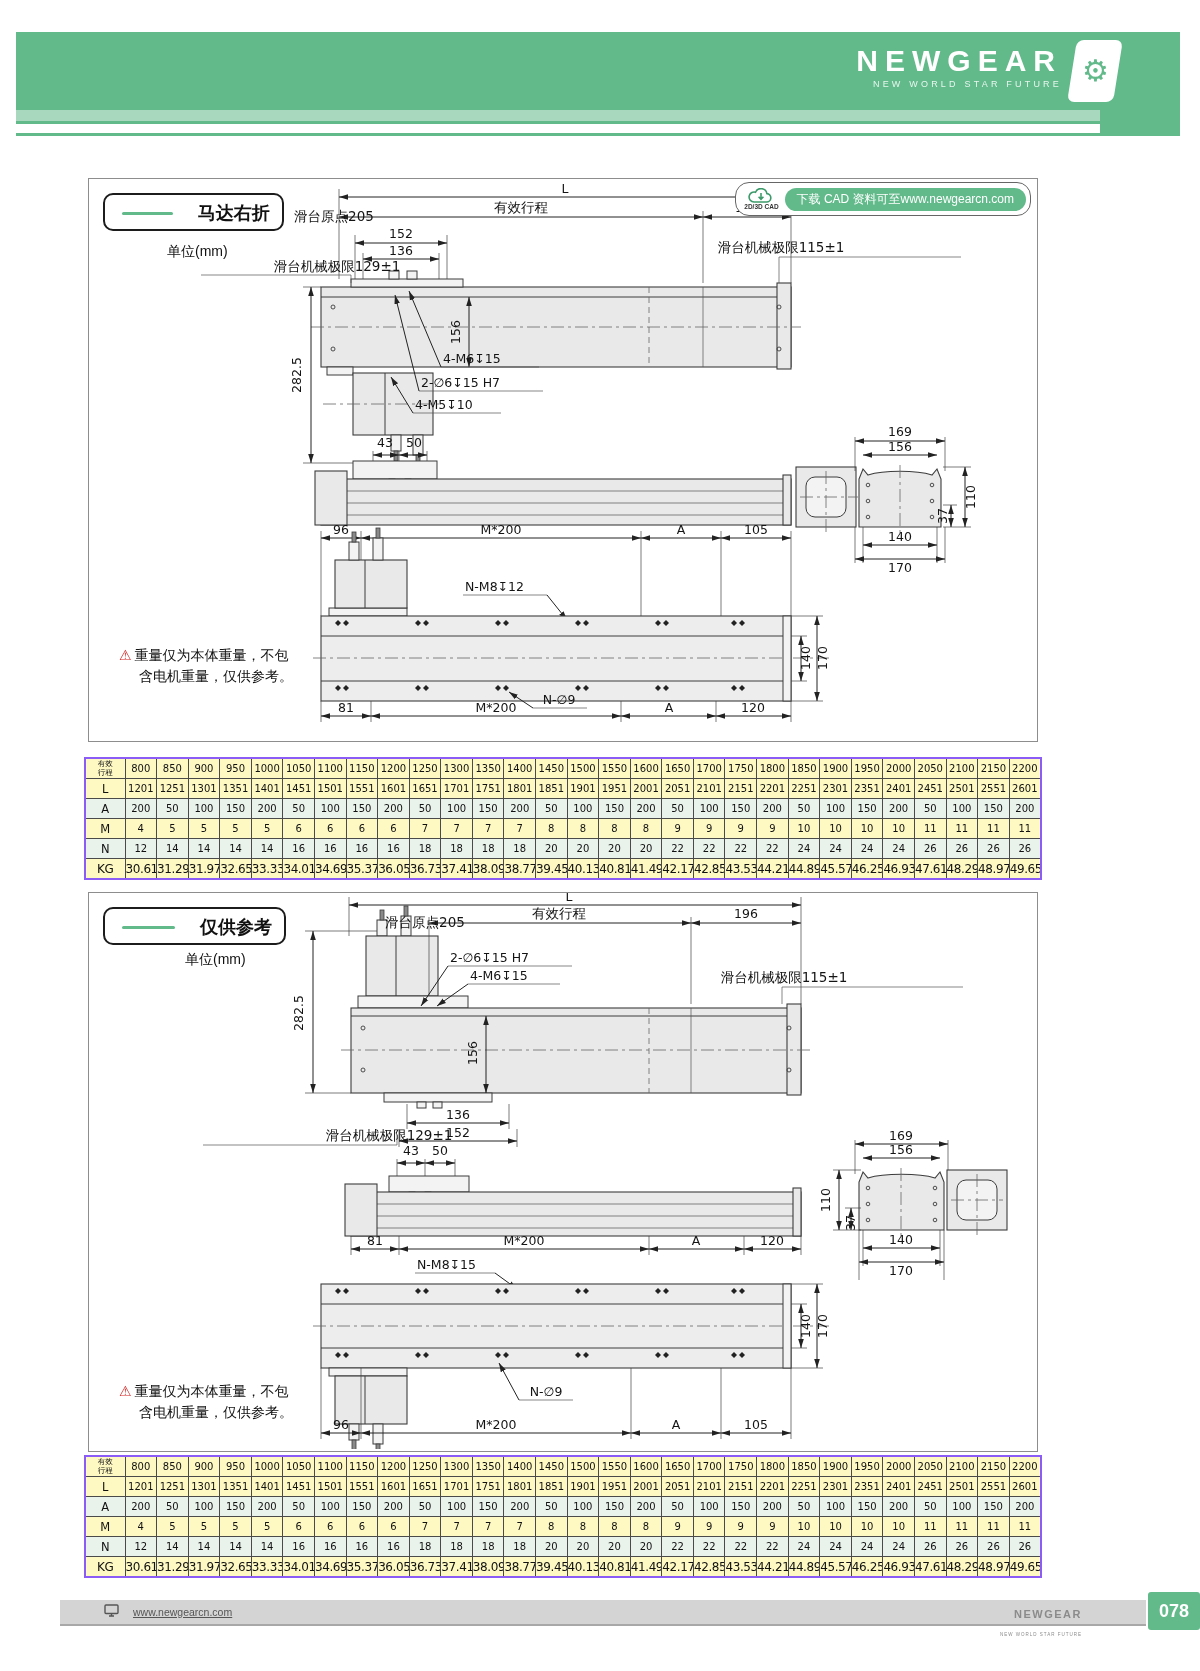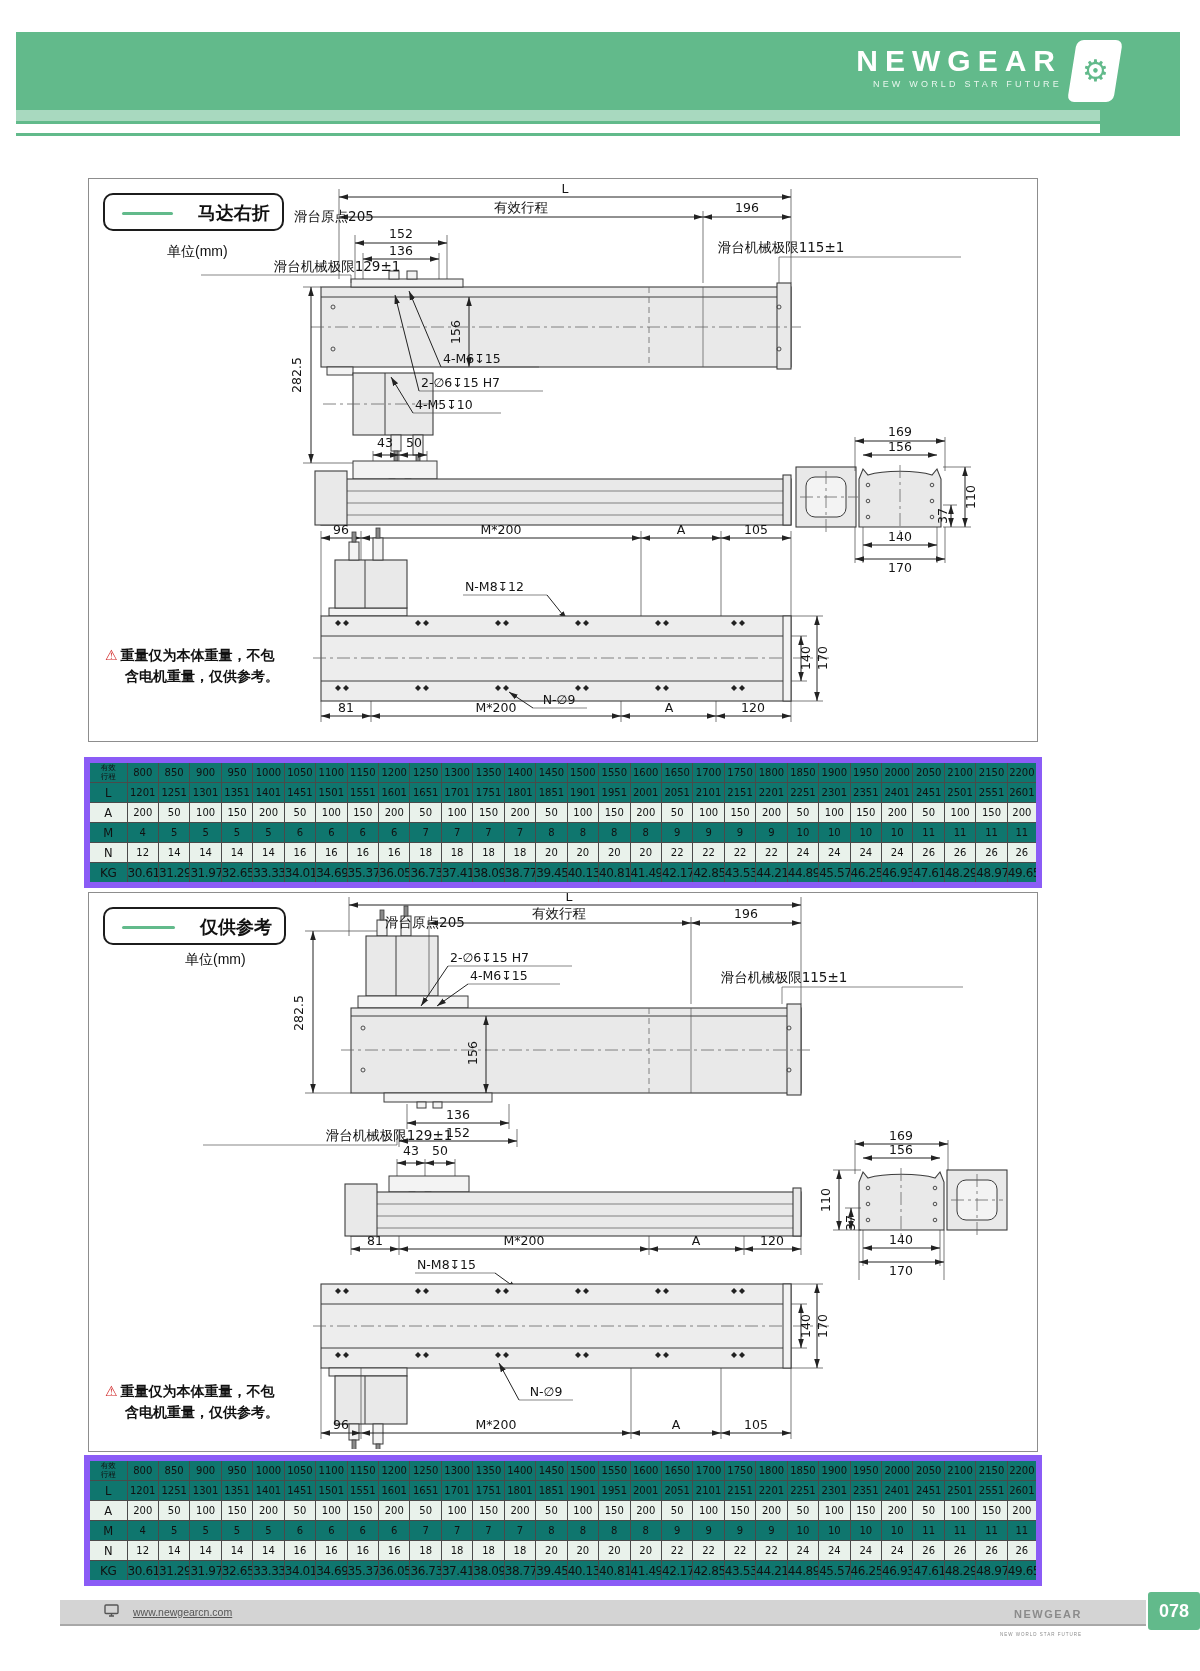--- a/index.html
+++ b/index.html
@@ -21,41 +21,41 @@
   .badge{position:absolute;left:14px;top:14px;border:2px solid #1c1c1c;border-radius:10px;
          background:#fff;display:flex;align-items:stretch;overflow:hidden;height:34px;}
   .badge-code{color:#fff;font-weight:bold;font-size:20px;padding:3px 12px 0 12px;border-radius:7px;margin:17px;}
   .badge-title{font-weight:bold;font-size:18px;color:#111;padding:6px 12px 0 8px;}
   .unit{position:absolute;font-size:14px;color:#111;}
   .cadbox{position:absolute;right:6px;top:3px;height:30px;display:flex;align-items:center;
           border:1px solid #666;border-radius:14px;padding:1px 4px 1px 8px;background:#fff;cursor:pointer;}
   .cloudwrap{display:flex;flex-direction:column;align-items:center;margin-right:6px;}
   .cloudwrap .cadtype{font-size:6.5px;font-weight:bold;color:#333;line-height:6.5px;}
   .cadpill{color:#fff;font-size:12px;border-radius:12px;padding:3px 12px;white-space:nowrap;}
-  .warn{position:absolute;left:16px;font-size:14px;color:#111;line-height:21px;font-weight:700;}
+  .warn{position:absolute;left:30px;font-size:14px;color:#111;line-height:21px;font-weight:400;}
   .warn .wicon{color:#cf2121;font-size:14px;margin-right:3px;}
   
   .body{fill:#e9e9e9;stroke:#3c3c3c;stroke-width:1.1;}
   .body2{fill:#f3f3f3;stroke:#3c3c3c;stroke-width:1;}
   .planfill{fill:#ededed;stroke:#3c3c3c;stroke-width:1.1;}
   .thin{stroke:#555;stroke-width:.7;fill:none;}
   .edge{stroke:#3c3c3c;stroke-width:1;fill:none;}
   .dim{stroke:#222;stroke-width:1;fill:none;}
   .ext{stroke:#444;stroke-width:.7;fill:none;}
   .cl{stroke:#666;stroke-width:.8;fill:none;stroke-dasharray:13 4 3 4;}
   .dash{stroke:#666;stroke-width:.8;fill:none;stroke-dasharray:6 4;}
   .pin{fill:#8a8a8a;stroke:#3c3c3c;stroke-width:.8;}
   text{fill:#141414;}
   .dl{font-size:12.5px;font-family:"DejaVu Sans",sans-serif;text-anchor:middle;}
   .dlc{font-size:13.5px;font-family:"DejaVu Sans",sans-serif;text-anchor:middle;}
   .ldr{font-size:12.5px;font-family:"DejaVu Sans",sans-serif;text-anchor:start;}
   .hole{fill:none;stroke:#3c3c3c;stroke-width:.9;}
   
   .twrap{position:absolute;left:84px;width:958px;}
-  .dtable{border-collapse:collapse;table-layout:fixed;width:958px;background:#0f766e;border:6px solid #8b5cf6;}
+  .dtable{border-collapse:collapse;table-layout:fixed;width:958px;background:#fef9c3;border:2px solid #8b5cf6;}
   .dtable td{border:1px solid #4a4a4a;height:19px;padding:0;text-align:center;font-size:10px;
              color:#111;overflow:hidden;white-space:nowrap;font-family:"DejaVu Sans",sans-serif;}
   .dtable td.corner{font-size:7.5px;line-height:1.15;}
   .dtable td.rlabel{font-size:11.5px;}
   .dtable tr.tint td{background:#e9f2eb;}
   .dtable tr.kg td{font-size:12px;letter-spacing:-.4px;}
   .dtable col.c0{width:40px;}
   
   .fbar{position:absolute;left:60px;top:1600px;width:1086px;height:24px;background:#d4d4d4;
         border-bottom:2px solid #a8a8a8;display:flex;align-items:center;}
@@ -282,20 +282,30 @@
       <line class="thin" x1="444" y1="529" x2="498" y2="529"></line>
         <line class="dim" x1="444" y1="529" x2="420" y2="513" marker-end="url(#aeL)"></line>
     </svg>
 
     <div class="badge">
       <span class="badge-code" style="background:#62ba8b;">BL</span>
       <span class="badge-title">马达右折</span>
     </div>
     <div class="unit" style="left:78px;top:64px;">单位(mm)</div>
 
+    <div class="cadbox">
+      <span class="cloudwrap">
+        <svg width="26" height="16" viewBox="0 0 26 16">
+          <path d="M6,14 a5,5 0 1 1 1.5-9.8 a6,6 0 0 1 11.4,1.4 a4.2,4.2 0 0 1-0.6,8.4 Z" fill="none" stroke="#3c9a6a" stroke-width="1.6"></path>
+          <path d="M13,5 v6 M10.6,8.8 L13,11.4 L15.4,8.8" stroke="#3c9a6a" stroke-width="1.6" fill="none"></path>
+        </svg>
+        <span class="cadtype">2D/3D CAD</span>
+      </span>
+      <span class="cadpill" style="background:#62ba8b;">下载 CAD 资料可至www.newgearcn.com</span>
+    </div>
 
     <div class="warn" style="top:466px;">
       <span class="wicon">⚠</span><span>重量仅为本体重量，不包</span><br>
       <span style="margin-left:20px;">含电机重量，仅供参考。</span>
     </div>
   </section>
 
   <div class="twrap" style="top:757px;">
       <table class="dtable">
         <colgroup>

